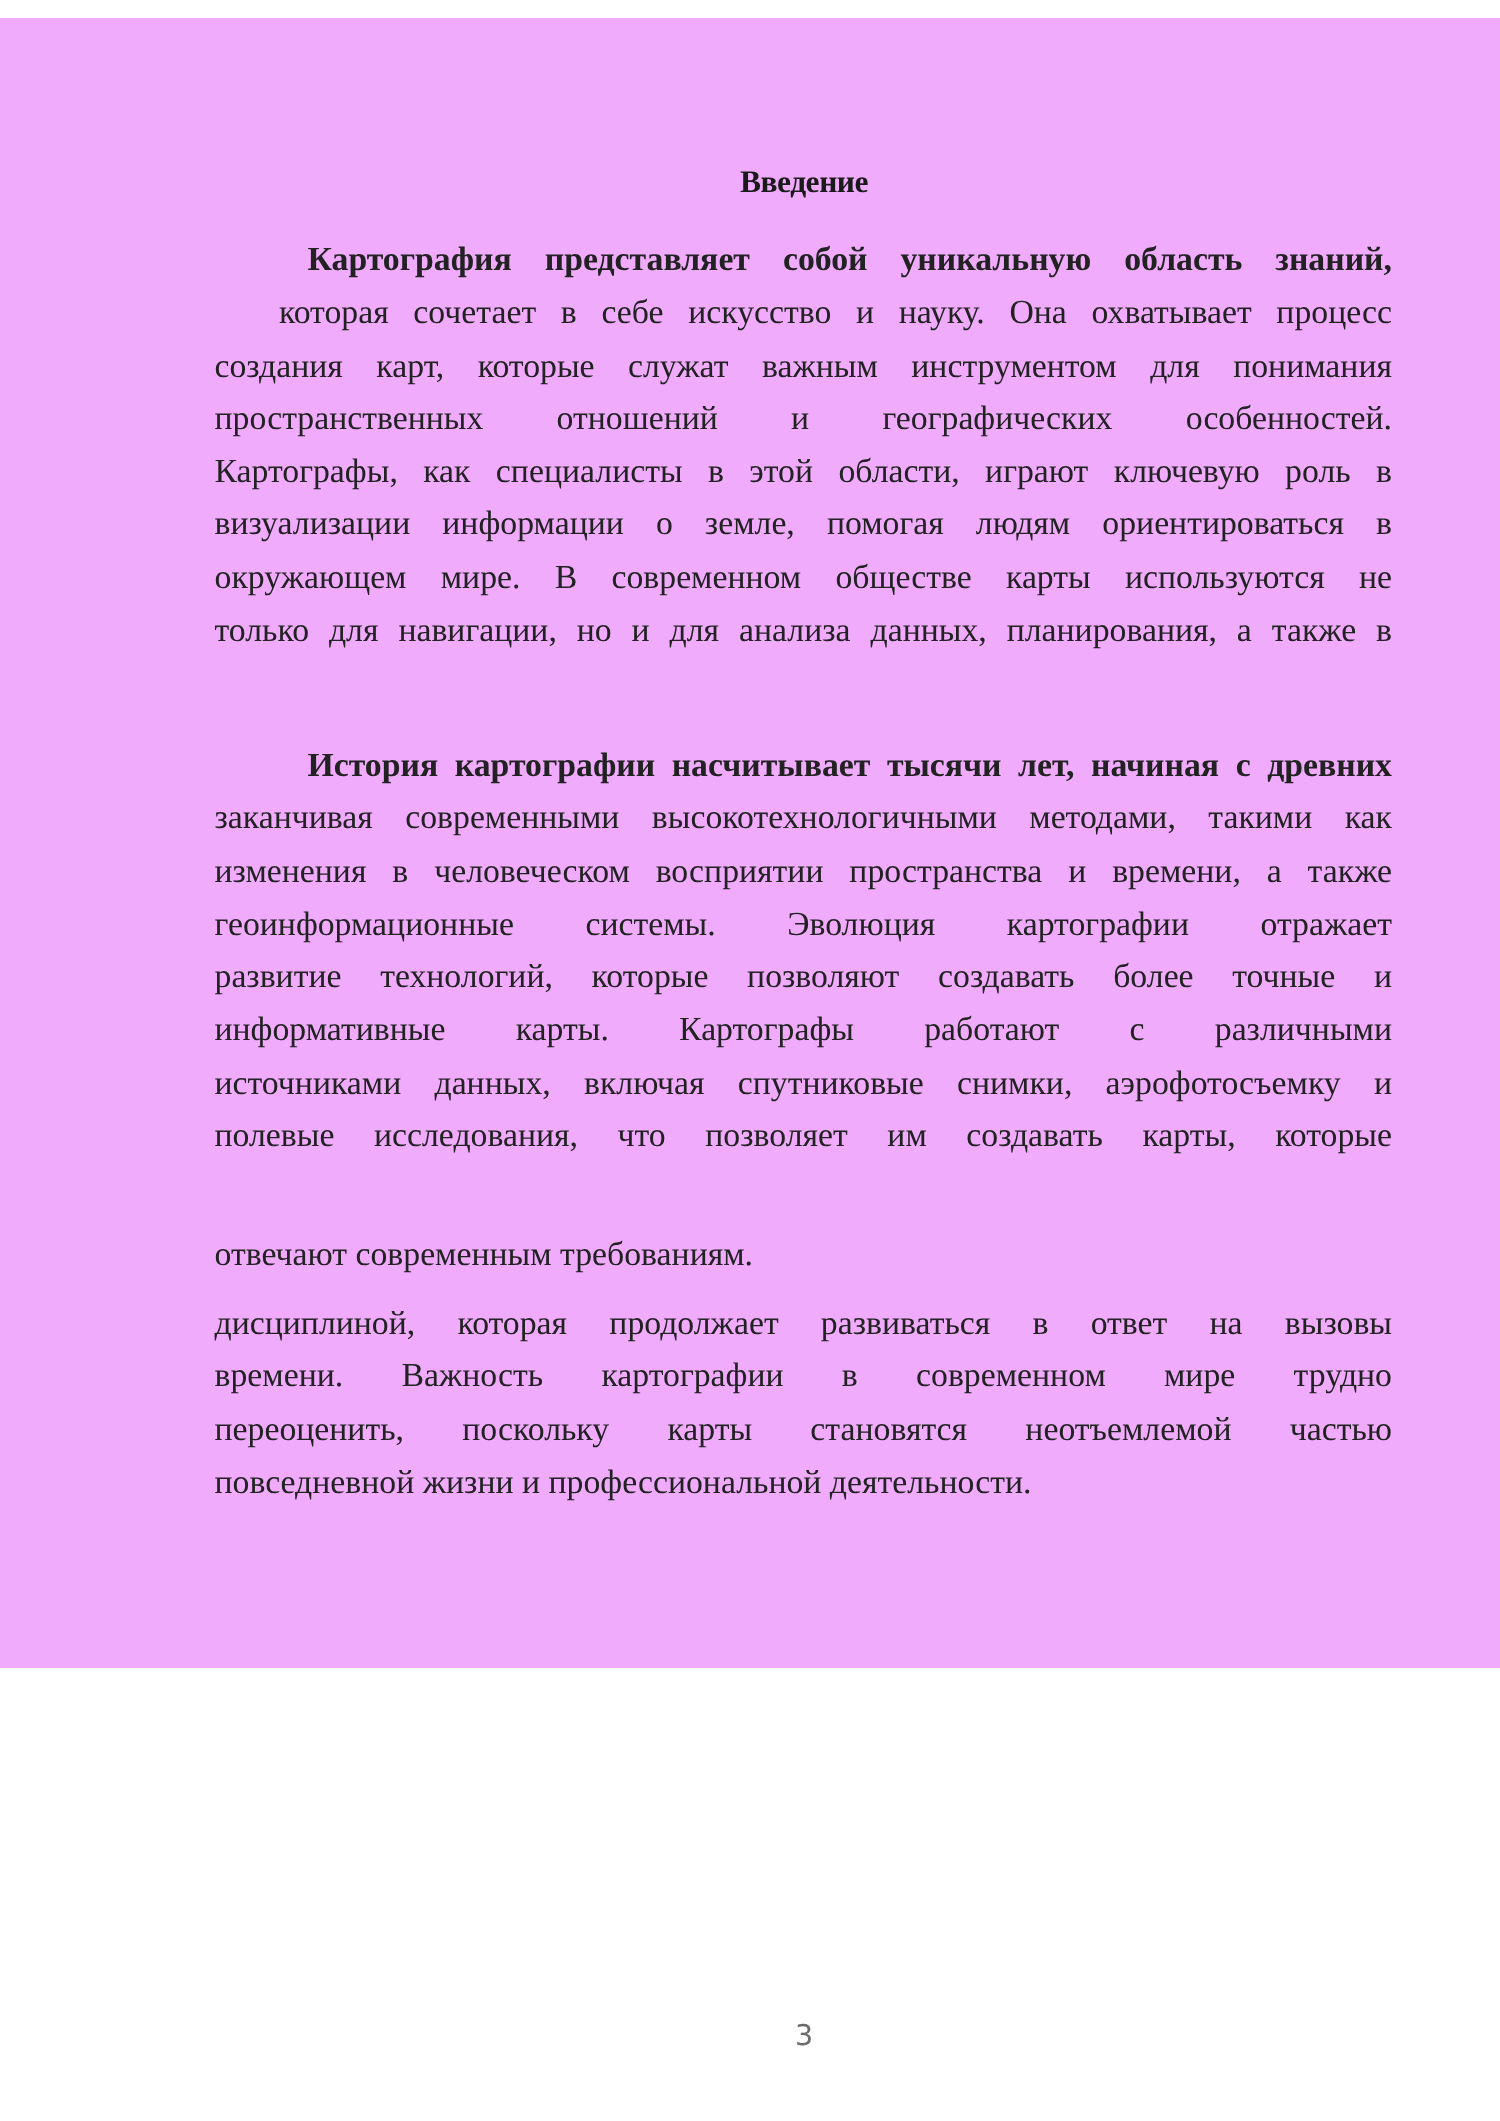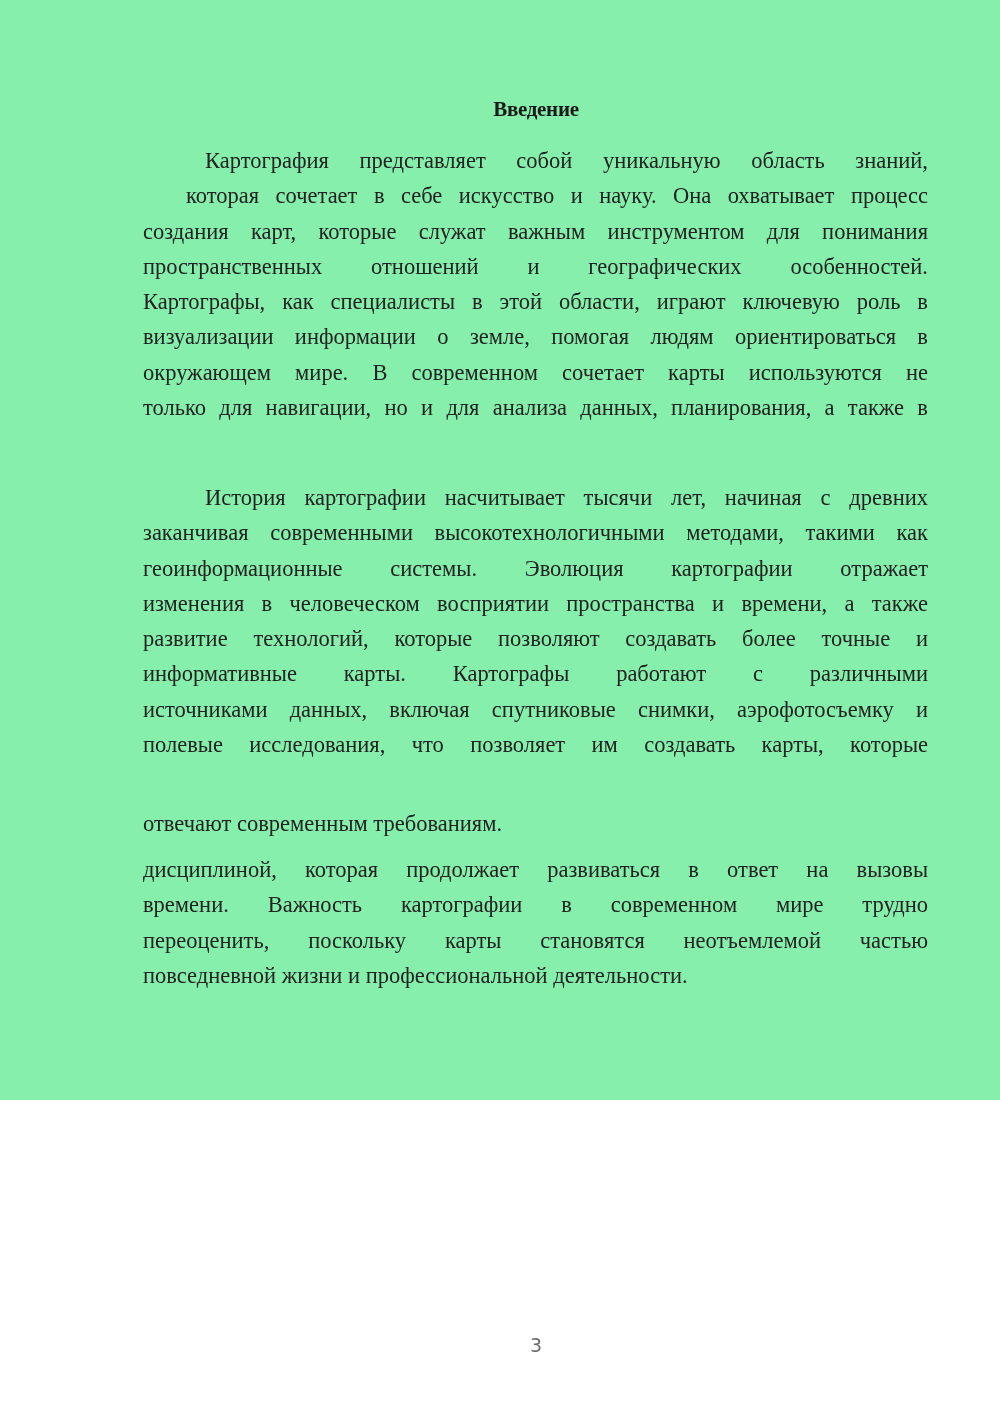--- a/index.html
+++ b/index.html
@@ -8,24 +8,24 @@
       background: #ffffff;
     }
     body {
       width: 1000px;
       height: 1414px;
       position: relative;
       overflow: hidden;
     }
     .page {
       position: absolute;
-      left: 0; top: 0;
+      left: 0; top: 12px;
       width: 1000px;
       height: 1100px;
-      background: #86efac;
+      background: #f0abfc;
     }
     .heading {
       position: absolute;
       left: 0;
       width: 1072px;
       top: 97px;
       text-align: center;
       font-family: "Liberation Serif", serif;
       font-weight: bold;
       font-size: 21px;
@@ -44,20 +44,21 @@
       display: block;
       height: 35.3px;
       line-height: 35.3px;
       text-align: justify;
       text-align-last: justify;
       white-space: nowrap;
       overflow: visible;
     }
     .line.indent {
       padding-left: 62px;
+      font-weight: bold;
     }
     .line.last {
       text-align-last: left;
     }
     .page-number {
       position: absolute;
       left: 0;
       width: 1072px;
       top: 1334px;
       text-align: center;
@@ -73,29 +74,29 @@
 
   <div class="heading">Введение</div>
 
   <div class="para" style="top:143px;">
     <div class="line indent" style="white-space: normal;">Картография представляет собой уникальную область знаний,</div>
     <div class="line" style="white-space: normal; margin-left: 43px;">которая сочетает в себе искусство и науку. Она охватывает процесс</div>
     <div class="line" style="white-space: normal;">создания карт, которые служат важным инструментом для понимания</div>
     <div class="line" style="white-space: normal;">пространственных отношений и географических особенностей.</div>
     <div class="line" style="white-space: normal;">Картографы, как специалисты в этой области, играют ключевую роль в</div>
     <div class="line" style="white-space: normal;">визуализации информации о земле, помогая людям ориентироваться в</div>
-    <div class="line" style="white-space: normal;">окружающем мире. В современном сочетает карты используются не</div>
+    <div class="line" style="white-space: normal;">окружающем мире. В современном обществе карты используются не</div>
     <div class="line" style="white-space: normal;">только для навигации, но и для анализа данных, планирования, а также в</div>
   </div>
 
   <div class="para" style="top:480px;">
     <div class="line indent" style="white-space: normal;">История картографии насчитывает тысячи лет, начиная с древних</div>
     <div class="line" style="white-space: normal;">заканчивая современными высокотехнологичными методами, такими как</div>
+    <div class="line" style="white-space: normal;">изменения в человеческом восприятии пространства и времени, а также</div>
     <div class="line" style="white-space: normal;">геоинформационные системы. Эволюция картографии отражает</div>
-    <div class="line" style="white-space: normal;">изменения в человеческом восприятии пространства и времени, а также</div>
     <div class="line" style="white-space: normal;">развитие технологий, которые позволяют создавать более точные и</div>
     <div class="line" style="white-space: normal;">информативные карты. Картографы работают с различными</div>
     <div class="line" style="white-space: normal;">источниками данных, включая спутниковые снимки, аэрофотосъемку и</div>
     <div class="line" style="white-space: normal;">полевые исследования, что позволяет им создавать карты, которые</div>
     <div class="line last" style="white-space: normal; margin-top: 44px;">отвечают современным требованиям.</div>
   </div>
 
   <div class="para" style="top:852px;">
     <div class="line" style="white-space: normal;">дисциплиной, которая продолжает развиваться в ответ на вызовы</div>
     <div class="line" style="white-space: normal;">времени. Важность картографии в современном мире трудно</div>

